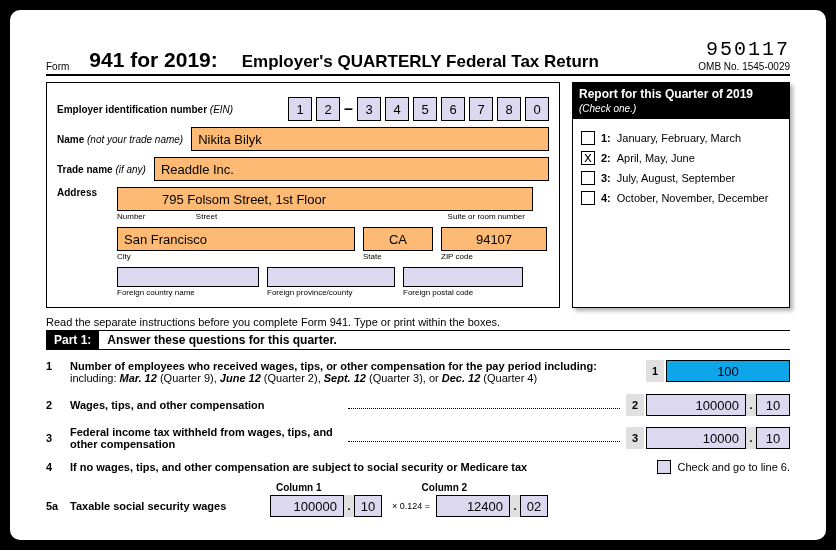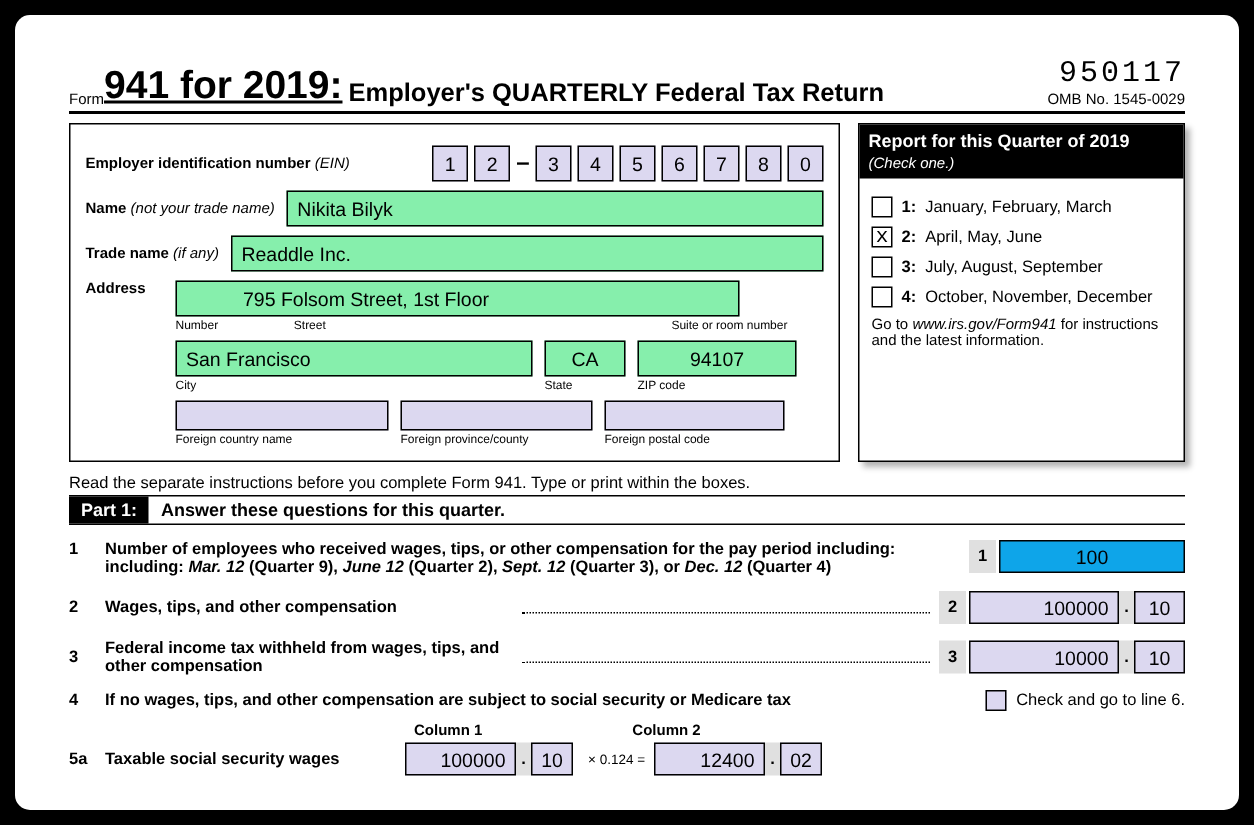--- a/index.html
+++ b/index.html
@@ -24,23 +24,23 @@
   height: 530px;
   overflow: hidden;
 }
 .header-row {
   display: flex;
   justify-content: space-between;
   align-items: flex-end;
   border-bottom: 2px solid #000;
   padding-bottom: 2px;
 }
-.header-left { display: flex; align-items: flex-end; gap: 0; }
+.header-left { display: flex; align-items: flex-end; gap: 20px; }
 .form-label { font-size: 10px; }
-.form-number { font-weight: bold; font-size: 26px; text-decoration: underline; }
+.form-number { font-weight: bold; font-size: 21px; }
 .form-title { font-weight: bold; font-size: 17px; margin-left: 4px; }
 .form-sub { font-size: 10px; margin-left: 0; }
 .header-right { text-align: right; }
 .form-code { font-family: 'Courier New', monospace; font-size: 20px; letter-spacing: 2px; }
 .omb { font-size: 10px; margin-left: 20px; }
 .rev { font-size: 9px; margin-top: -2px; }
 
 .top-section { display: flex; gap: 12px; margin-top: 6px; }
 .left-box {
   border: 1.5px solid #000;
@@ -72,37 +72,37 @@
 .field-label em { font-style: italic; font-weight: normal; }
 .ein-boxes { display: flex; gap: 4px; align-items: center; margin-left: auto; }
 .ein-box {
   width: 24px; height: 24px; border: 1px solid #000;
   background: #dcd8f0;
   display: flex; align-items: center; justify-content: center;
   font-size: 13px;
 }
 .dash { font-weight: bold; }
 .txt-field {
-  background: #86efac;
+  background: #fdba74;
   border: 1px solid #000;
   height: 24px;
   padding: 0 6px;
   display: flex;
   align-items: center;
   font-size: 13px;
   flex: 1;
 }
 .sublabel { font-size: 8px; margin-top: 1px; }
 .addr-row { display: flex; gap: 8px; margin-left: 60px; }
 .addr-col { display: flex; flex-direction: column; }
 .addr-col .txt-field { flex: none; }
 .addr-city { width: 238px; }
-.addr-state { width: 54px; text-align: center; justify-content: center; }
+.addr-state { width: 70px; text-align: center; justify-content: center; }
 .addr-zip { width: 106px; text-align: center; justify-content: center; }
-.addr-full { width: 376px; padding-left: 44px; }
+.addr-full { width: 416px; padding-left: 44px; }
 .foreign .txt-field { height: 20px; background: #dcd8f0; }
 .fc1 { width: 142px; }
 .fc2 { width: 128px; }
 .fc3 { width: 120px; }
 
 .instruct { font-size: 11px; margin-top: 8px; }
 .part-row {
   border-top: 1.5px solid #000;
   border-bottom: 1.5px solid #000;
   margin-top: 2px;
@@ -111,21 +111,21 @@
 }
 .part-label {
   background: #000; color: #fff; font-weight: bold;
   padding: 2px 8px; font-size: 12px;
 }
 .part-text { font-weight: bold; font-size: 12px; margin-left: 8px; }
 
 .line-row { display: flex; align-items: center; font-size: 11px; margin-top: 10px; }
 .line-num { width: 24px; font-weight: bold; }
 .line-text { flex: 1; font-weight: bold; }
-.line-text .reg { font-weight: bold; }
+.line-text .reg { font-weight: normal; }
 .dotted { border-bottom: 1px dotted #000; flex: 1; margin: 0 6px; height: 8px; }
 .line-boxnum {
   width: 18px; height: 22px; background: #e0e0e0;
   display: flex; align-items: center; justify-content: center;
   font-weight: bold; margin-right: 2px;
 }
 .line-val {
   width: 124px; height: 22px; border: 1px solid #000;
   background: #0ea5e9; display: flex; align-items: center;
   justify-content: center; font-size: 13px;
@@ -264,23 +264,20 @@
         <div class="qrow">
           <span class="qbox"></span>
           <b>3:</b> 
             <span>July, August, September</span>
         </div>
         <div class="qrow">
           <span class="qbox"></span>
           <b>4:</b> 
             <span>October, November, December</span>
         </div>
-        <div class="go-link">
-          <span>Go to</span> <em>www.irs.gov/Form941</em> <span>for instructions and the latest information.</span>
-        </div>
       </div>
     </div>
   </div>
 
   <div class="instruct">Read the separate instructions before you complete Form 941. Type or print within the boxes.</div>
   <div class="part-row">
     <span class="part-label">Part 1:</span>
     <span class="part-text">Answer these questions for this quarter.</span>
   </div>
 

